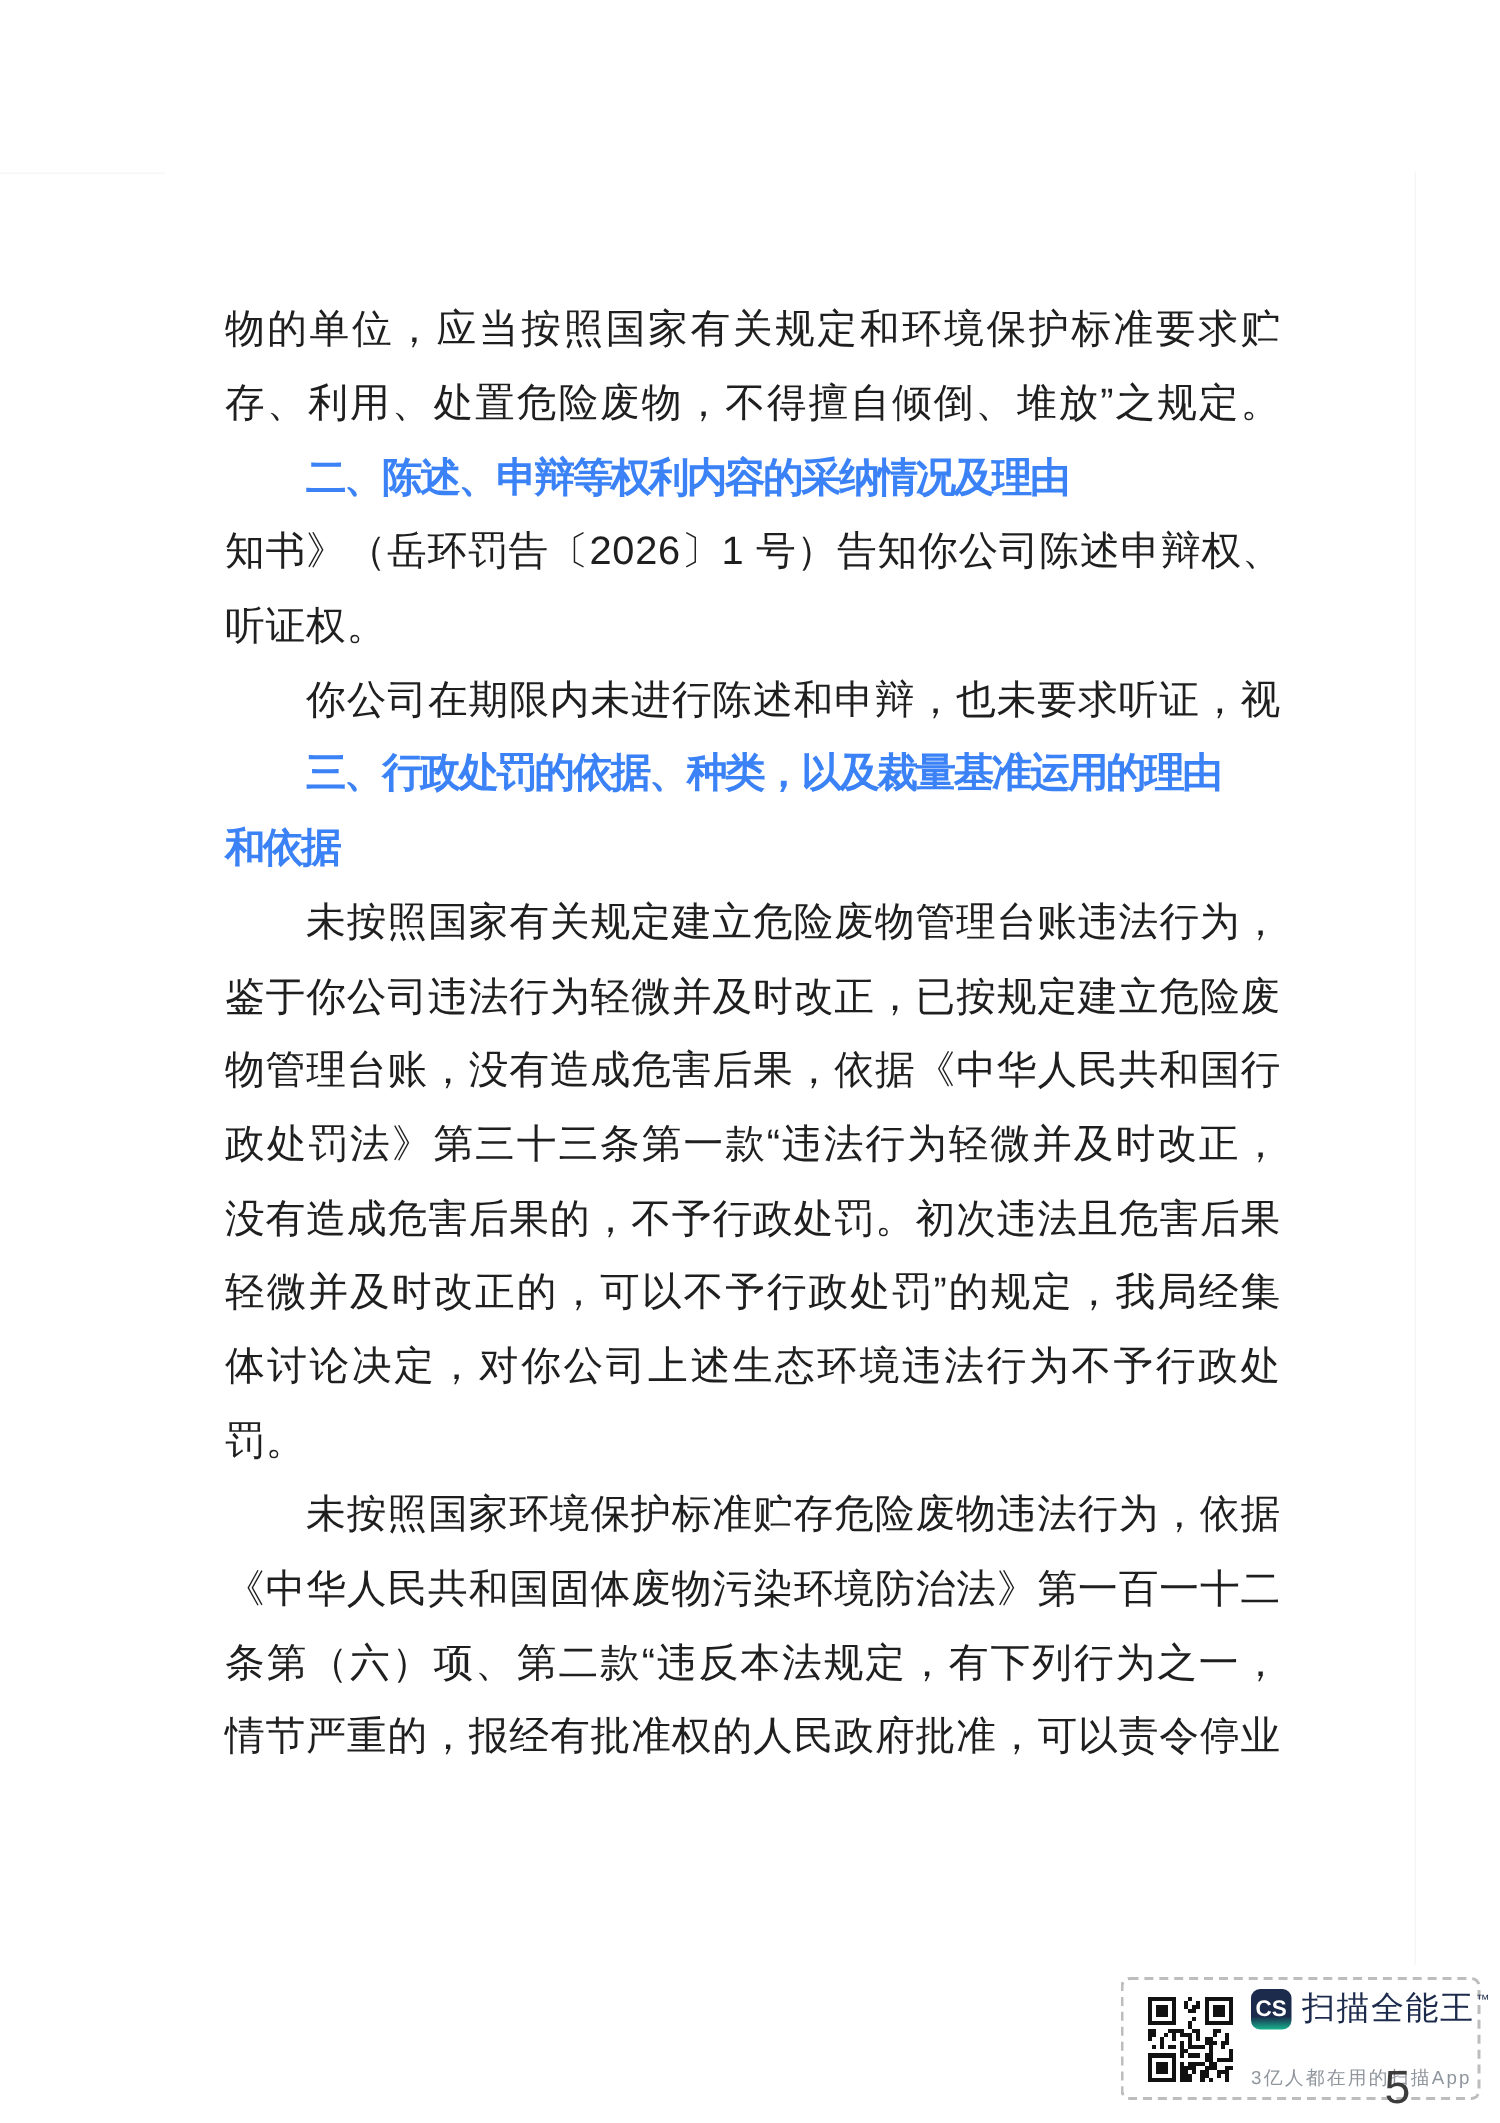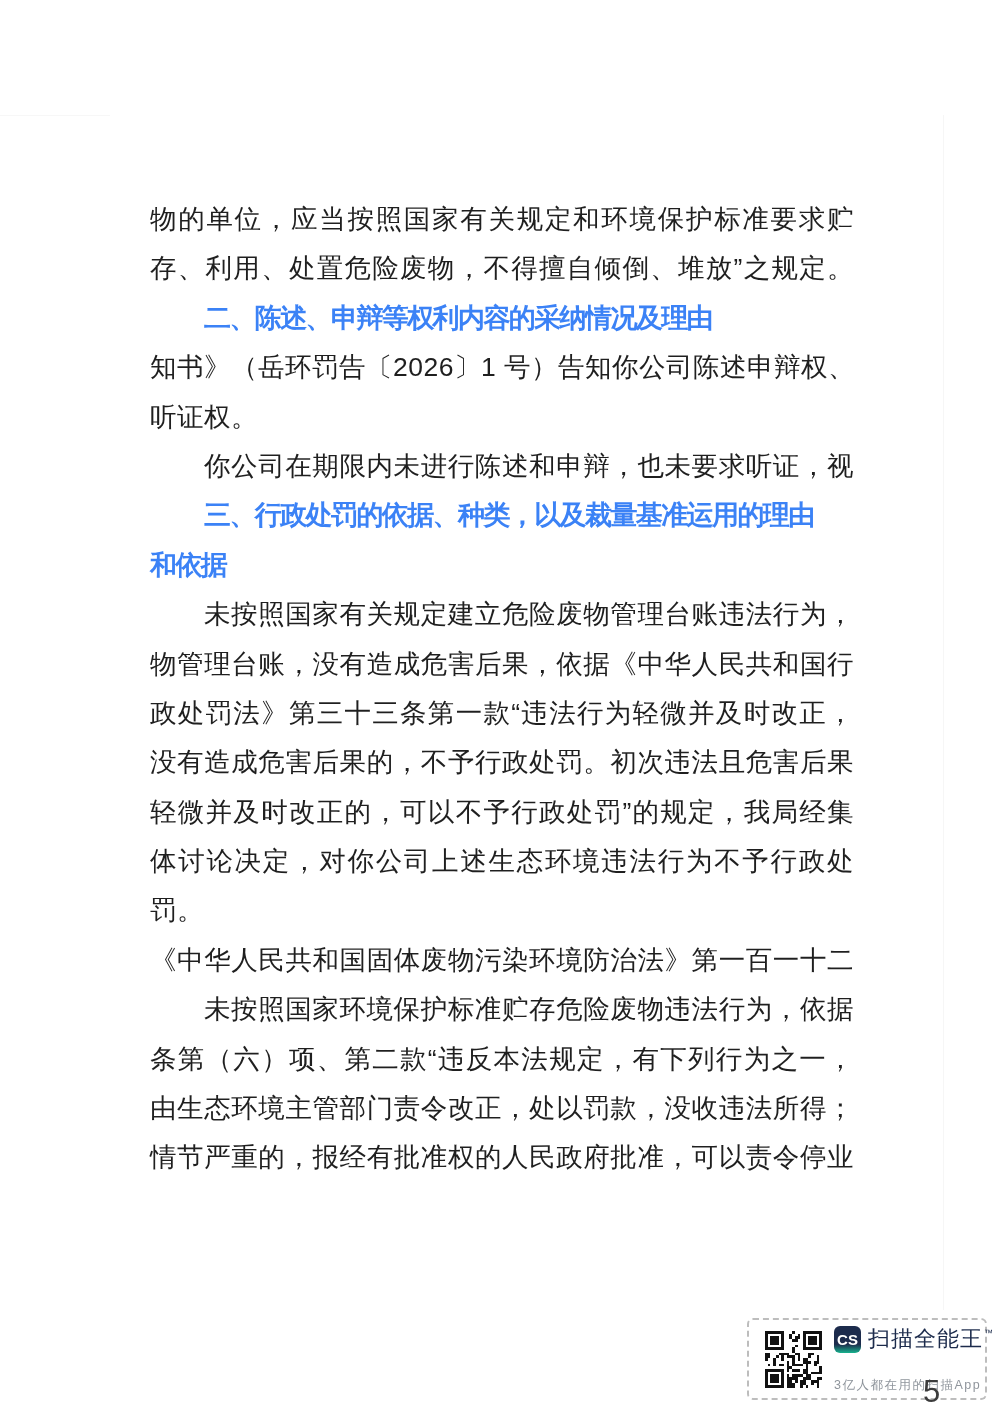--- a/index.html
+++ b/index.html
@@ -82,30 +82,30 @@
   <div class="doc-text" id="doc-lines">
       <div class="line fill">物的单位，应当按照国家有关规定和环境保护标准要求贮</div>
       <div class="line fill">存、利用、处置危险废物，不得擅自倾倒、堆放”之规定。</div>
       <div class="line bold indent">二、陈述、申辩等权利内容的采纳情况及理由</div>
       <div class="line fill">知书》（岳环罚告〔2026〕1 号）告知你公司陈述申辩权、</div>
       <div class="line">听证权。</div>
       <div class="line indent fill">你公司在期限内未进行陈述和申辩，也未要求听证，视</div>
       <div class="line bold indent">三、行政处罚的依据、种类，以及裁量基准运用的理由</div>
       <div class="line bold">和依据</div>
       <div class="line indent fill">未按照国家有关规定建立危险废物管理台账违法行为，</div>
+      <div class="line fill">鉴于你公司违法行为轻微并及时改正，已按规定建立危险废</div>
       <div class="line fill">物管理台账，没有造成危害后果，依据《中华人民共和国行</div>
       <div class="line fill">政处罚法》第三十三条第一款“违法行为轻微并及时改正，</div>
       <div class="line fill">没有造成危害后果的，不予行政处罚。初次违法且危害后果</div>
       <div class="line fill">轻微并及时改正的，可以不予行政处罚”的规定，我局经集</div>
       <div class="line fill">体讨论决定，对你公司上述生态环境违法行为不予行政处</div>
       <div class="line">罚。</div>
+      <div class="line indent fill">未按照国家环境保护标准贮存危险废物违法行为，依据</div>
       <div class="line fill">《中华人民共和国固体废物污染环境防治法》第一百一十二</div>
-      <div class="line indent fill">未按照国家环境保护标准贮存危险废物违法行为，依据</div>
       <div class="line fill">条第（六）项、第二款“违反本法规定，有下列行为之一，</div>
-      <div class="line fill">由生态环境主管部门责令改正，处以罚款，没收违法所得；</div>
       <div class="line fill">情节严重的，报经有批准权的人民政府批准，可以责令停业</div>
     </div>
 
   <div class="wm">
     <svg class="qr" id="qr" viewBox="0 0 21 21" shape-rendering="crispEdges" xmlns="http://www.w3.org/2000/svg">
       <rect x="0" y="0" width="21" height="21" fill="#ffffff"></rect>
 
       <rect x="0" y="0" width="7" height="7" fill="#111"></rect>
       <rect x="1" y="1" width="5" height="5" fill="#fff"></rect>
       <rect x="2" y="2" width="3" height="3" fill="#111"></rect>

